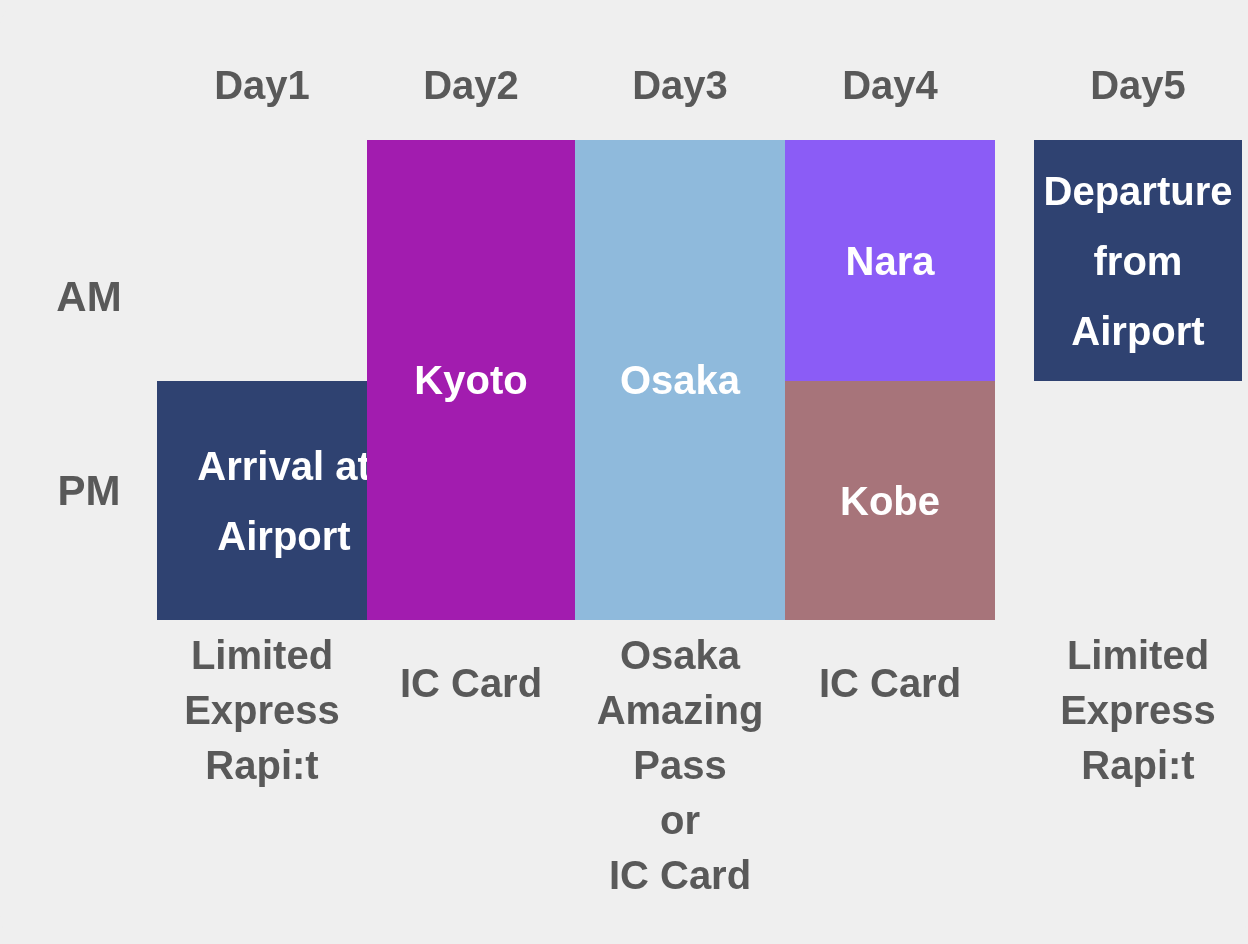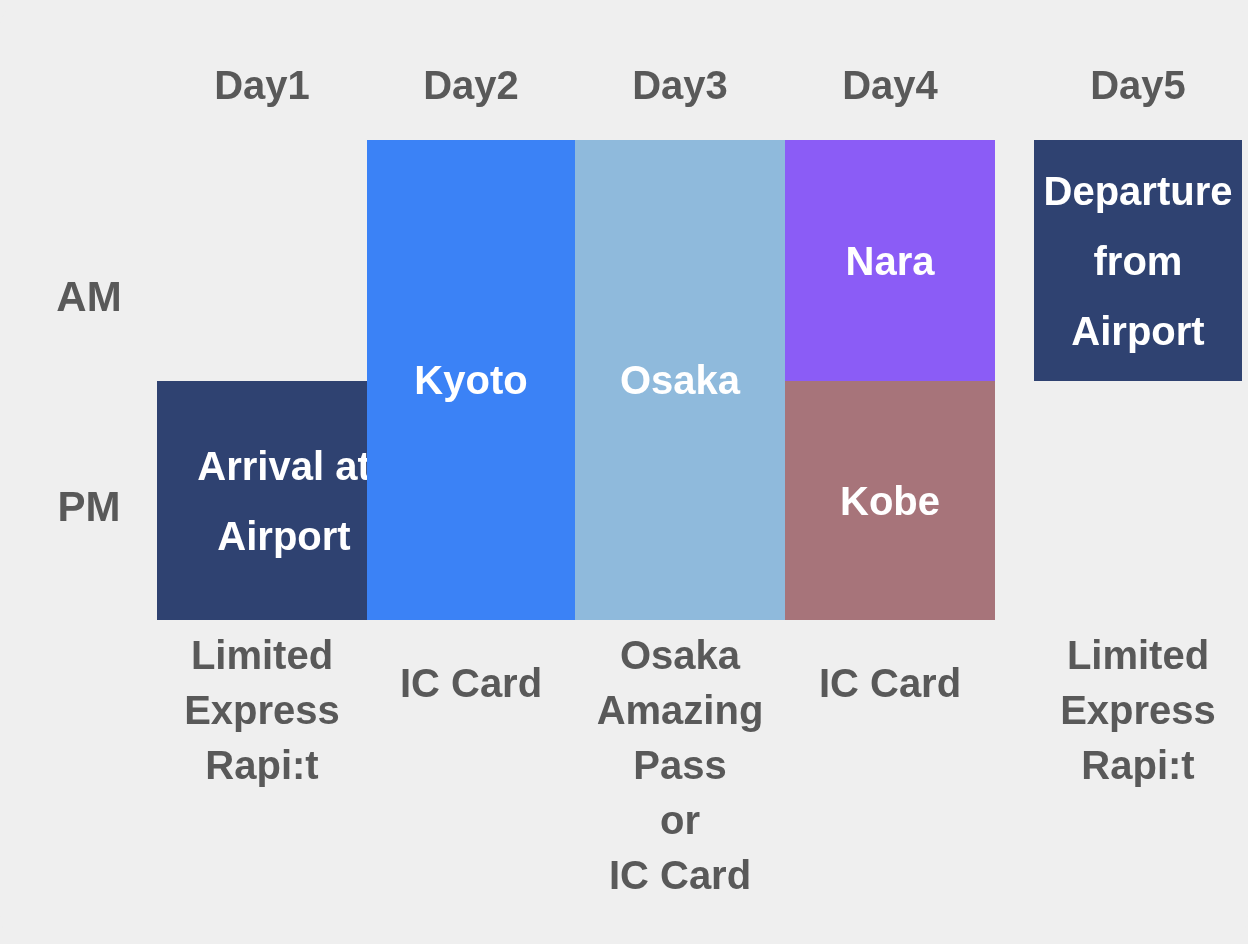--- a/index.html
+++ b/index.html
@@ -67,42 +67,42 @@
   .col5 { left: 1034px; width: 208px; }
 
   #block-arrival   { top: 381px; height: 239px; padding-left: 22px; }
   #block-kyoto     { top: 140px; height: 480px; }
   #block-osaka     { top: 140px; height: 480px; }
   #block-nara      { top: 140px; height: 241px; }
   #block-kobe      { top: 381px; height: 239px; text-align: right; }
   #block-departure { top: 140px; height: 241px; }
 
   #row-am { top: 244px; margin-top: 28px; }
-  #row-pm { top: 482px; }
+  #row-pm { top: 466px; }
 
   .caption-top    { top: 628px; }
   .caption-offset { top: 656px; }
 </style>
 </head>
 <body>
 
 <div class="canvas">
 
   <div class="day-header col1">Day1</div>
   <div class="day-header col2">Day2</div>
   <div class="day-header col3">Day3</div>
   <div class="day-header col4">Day4</div>
   <div class="day-header col5">Day5</div>
 
   <div class="row-label" id="row-am">AM</div>
   <div class="row-label" id="row-pm">PM</div>
 
   <div class="block col1" id="block-arrival" style="background-color: rgb(47, 66, 113);">Arrival at
 Airport</div>
-  <div class="block col2" id="block-kyoto" style="background-color: #3b82f6;">Kyoto</div>
+  <div class="block col2" id="block-kyoto" style="background-color: #a21caf;">Kyoto</div>
   <div class="block col3" id="block-osaka" style="background-color: rgb(143, 186, 220);">Osaka</div>
   <div class="block col4" id="block-nara" style="background-color: #8b5cf6;">Nara</div>
   <div class="block col4" id="block-kobe" style="background-color: rgb(167, 116, 122);">Kobe</div>
   <div class="block col5" id="block-departure" style="background-color: rgb(47, 66, 113);">Departure
 from
 Airport</div>
 
   <div class="caption caption-top col1">Limited
 Express
 Rapi:t</div>

